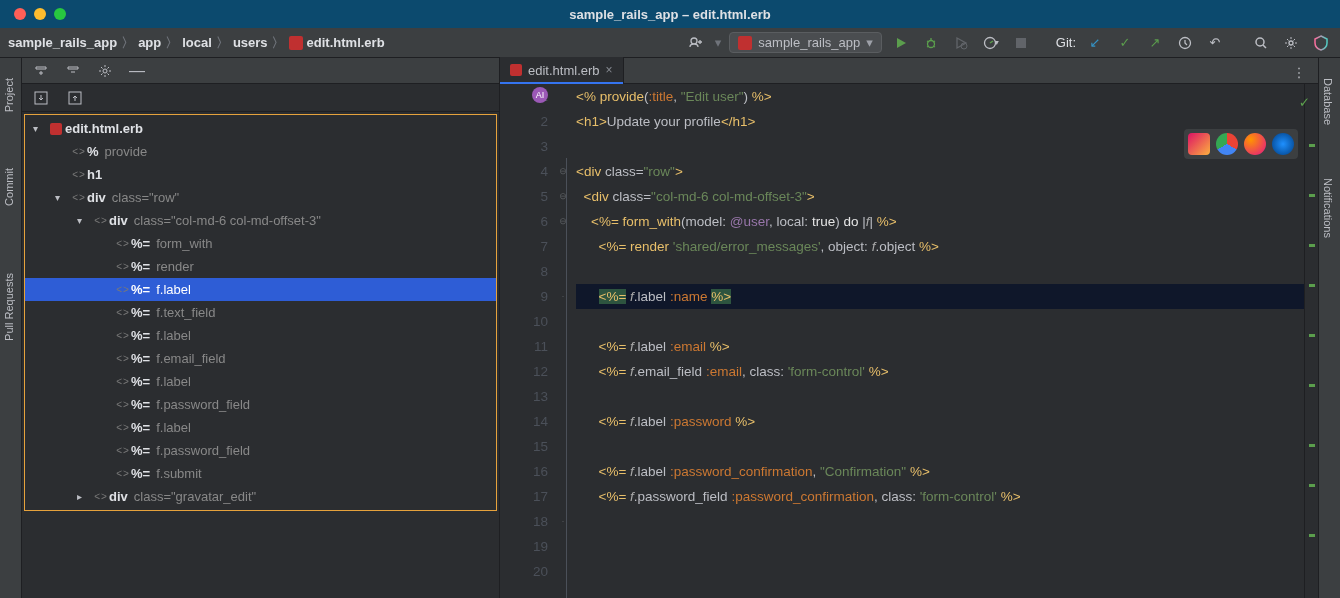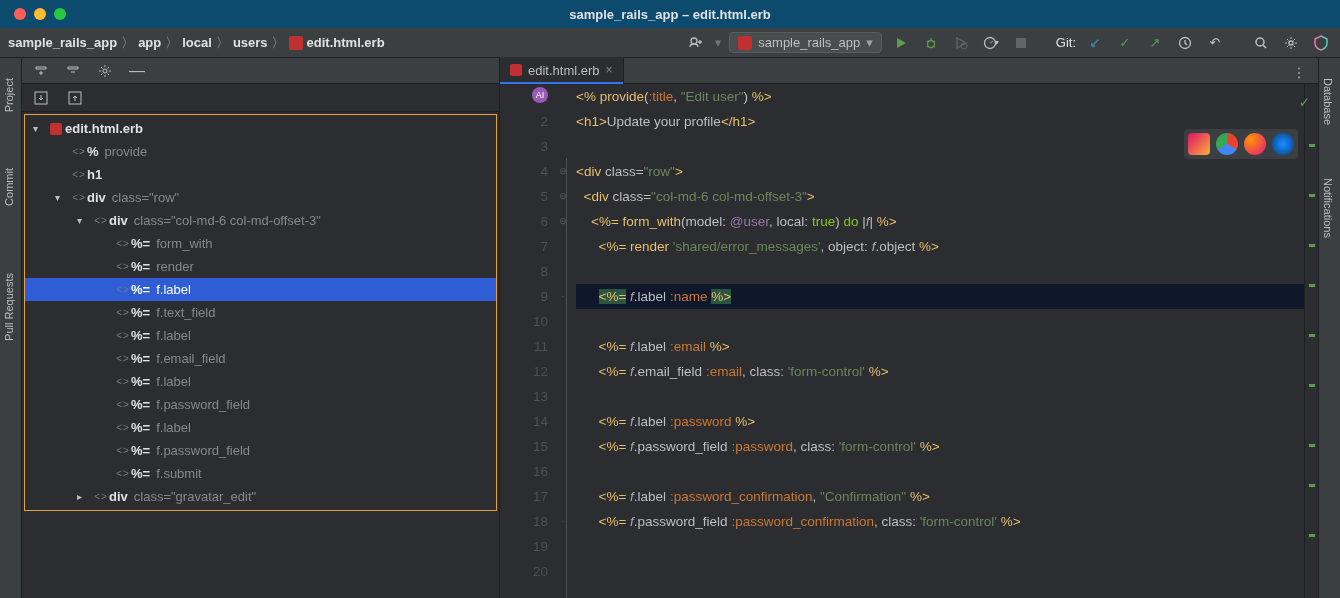--- a/index.html
+++ b/index.html
@@ -67,21 +67,21 @@
 .code-lines { flex: 1; padding-left: 6px; position: relative; }
 .code-line { height: 25px; white-space: pre; }
 .floating-icons { position: absolute; right: 20px; top: 45px; display: flex; gap: 6px; background: #3c3f41; border-radius: 4px; padding: 4px; }
 .browser-icon { width: 22px; height: 22px; border-radius: 4px; }
 .check-icon { position: absolute; right: 8px; top: 6px; color: #5b9e4d; }
 .scrollbar-track { width: 14px; background: #2b2d30; border-left: 1px solid #1e1f22; position: relative; }
 .change-mark { position: absolute; right: 3px; width: 6px; height: 3px; background: #5b9e4d; }
 
 
 .c-tag { color: #e8bf6a; }
-.c-kw { color: #84cc16; }
+.c-kw { color: #e5e5e5; }
 .c-id { color: #9876aa; }
 .c-str { color: #6a8759; }
 .c-sym { color: #cc7832; text-align: center; }
 .c-orange { color: #e8bf6a; }
 .c-punct { color: #bcbec4; }
 .c-param { color: #aaaaaa; font-style: italic; }
 .c-bg-hl { background: #2d543f; }
 .c-caret-bg { background: #0f172a; }
 .c-vline { position:absolute; top:74px; bottom:0; width:1px; background:#4b5059; }
 
@@ -408,21 +408,20 @@
           <div class="code-line">  <span class="c-tag">&lt;div</span> <span class="c-punct">class=</span><span class="c-str">"col-md-6 col-md-offset-3"</span><span class="c-tag">&gt;</span></div>
           <div class="code-line">    <span class="c-tag">&lt;%=</span> <span class="c-orange">form_with</span><span class="c-punct">(model:</span> <span class="c-id">@user</span><span class="c-punct">, local:</span> <span class="c-kw">true</span><span class="c-punct">)</span> <span class="c-kw">do</span> <span class="c-punct">|</span><span class="c-param">f</span><span class="c-punct">|</span> <span class="c-tag">%&gt;</span></div>
           <div class="code-line">      <span class="c-tag">&lt;%=</span> <span class="c-orange">render</span> <span class="c-str">'shared/error_messages'</span><span class="c-punct">, object:</span> <span class="c-param">f</span><span class="c-punct">.object</span> <span class="c-tag">%&gt;</span></div>
           <div class="code-line"></div>
           <div class="code-line c-caret-bg">      <span class="c-bg-hl"><span class="c-tag">&lt;%=</span></span> <span class="c-param">f</span><span class="c-punct">.label</span> <span class="c-sym">:name</span> <span class="c-bg-hl"><span class="c-tag">%&gt;</span></span></div>
           <div class="code-line"></div>
           <div class="code-line">      <span class="c-tag">&lt;%=</span> <span class="c-param">f</span><span class="c-punct">.label</span> <span class="c-sym">:email</span> <span class="c-tag">%&gt;</span></div>
           <div class="code-line">      <span class="c-tag">&lt;%=</span> <span class="c-param">f</span><span class="c-punct">.email_field</span> <span class="c-sym">:email</span><span class="c-punct">, class:</span> <span class="c-str">'form-control'</span> <span class="c-tag">%&gt;</span></div>
           <div class="code-line"></div>
           <div class="code-line">      <span class="c-tag">&lt;%=</span> <span class="c-param">f</span><span class="c-punct">.label</span> <span class="c-sym">:password</span> <span class="c-tag">%&gt;</span></div>
-          <div class="code-line">      <span class="c-tag">&lt;%=</span> <span class="c-param">f</span><span class="c-punct">.password_field</span> <span class="c-sym">:password</span><span class="c-punct">, class:</span> <span class="c-str">'form-control'</span> <span class="c-tag">%&gt;</span></div>
           <div class="code-line"></div>
           <div class="code-line">      <span class="c-tag">&lt;%=</span> <span class="c-param">f</span><span class="c-punct">.label</span> <span class="c-sym">:password_confirmation</span><span class="c-punct">,</span> <span class="c-str">"Confirmation"</span> <span class="c-tag">%&gt;</span></div>
           <div class="code-line">      <span class="c-tag">&lt;%=</span> <span class="c-param">f</span><span class="c-punct">.password_field</span> <span class="c-sym">:password_confirmation</span><span class="c-punct">, class:</span> <span class="c-str">'form-control'</span> <span class="c-tag">%&gt;</span></div>
           <div class="code-line"></div>
         </div>
       <div class="scrollbar-track" id="sbtrack">
         <div class="check-icon">✓</div>
       <div class="change-mark" style="top: 60px;"></div>
           <div class="change-mark" style="top: 110px;"></div>
           <div class="change-mark" style="top: 160px;"></div>

